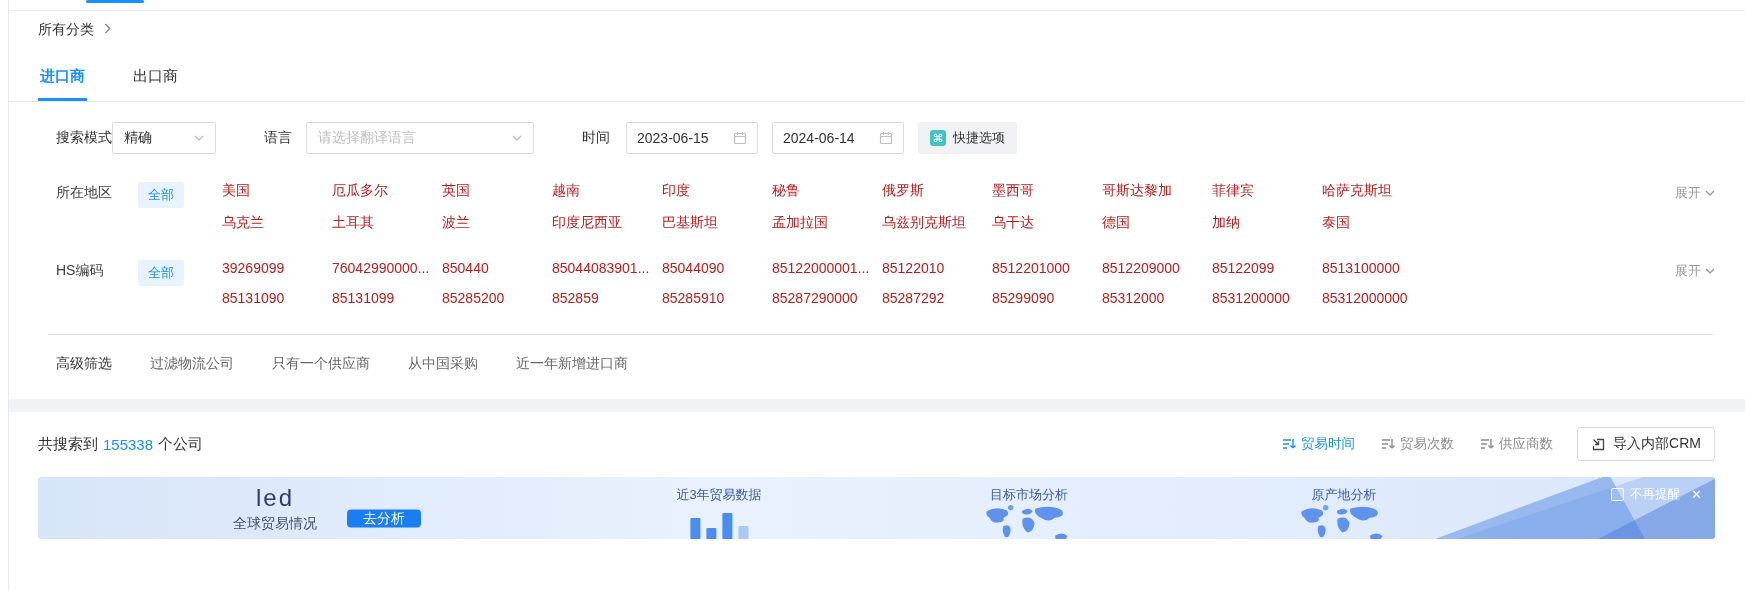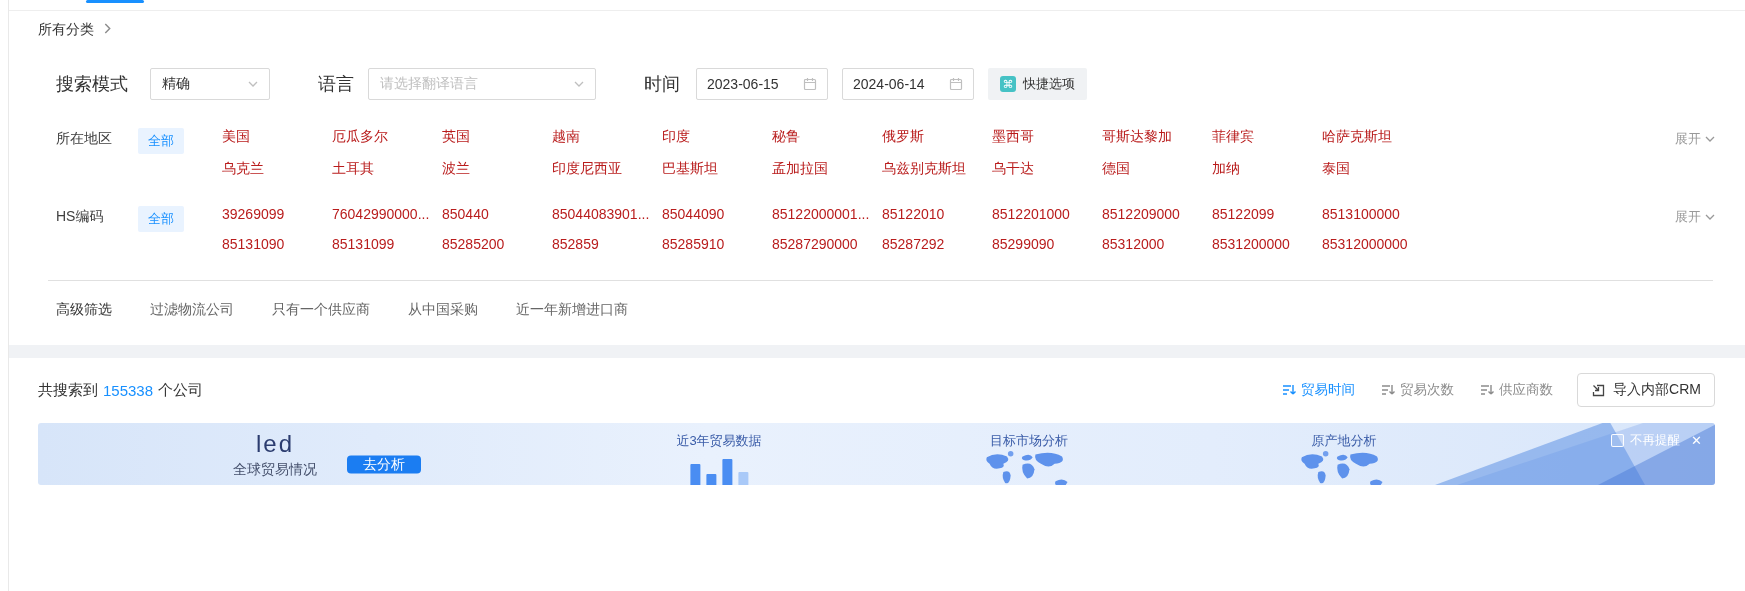--- a/index.html
+++ b/index.html
@@ -11,26 +11,26 @@
   .top-tab-indicator { position:absolute; left:77px; top:0; width:58px; height:3px; background:#1890ff; border-radius:2px; }
 
   .breadcrumb-row { height:38px; display:flex; align-items:center; gap:8px; padding-left:29px; border-top:1px solid #eeeeee; font-size:14px; color:#333; }
   .crumb-chev { color:#8c8c8c; font-size:12px; margin-top:1px; }
 
   .tabs-row { display:flex; gap:44px; padding-left:29px; border-bottom:1px solid #e8e8e8; margin-top:4px; }
   .tab { font-size:15px; padding:15px 2px 12px; color:#333; cursor:pointer; border-bottom:3px solid transparent; }
   .tab.active { color:#1890ff; font-weight:bold; border-bottom-color:#1890ff; }
 
   .form-row { display:flex; align-items:center; margin:20px 0 0 47px; }
-  .form-label { font-size:18px; color:#333; white-space:nowrap; }
+  .form-label { font-size:14px; color:#333; white-space:nowrap; }
   .select { height:32px; border:1px solid #d9d9d9; border-radius:2px; background:#fff; display:flex; align-items:center; padding:0 11px; font-size:14px; cursor:pointer; }
   .select .sel-text { color:#333; }
   .select .placeholder { color:#bfbfbf; }
   .select .chev, .date-box .cal { margin-left:auto; display:flex; }
-  .sel-mode { width:120px; margin-left:22px; }
+  .sel-mode { width:104px; }
   .sel-lang { width:228px; margin-left:14px; }
   .date-box { width:132px; height:32px; border:1px solid #d9d9d9; border-radius:2px; display:flex; align-items:center; padding:0 10px; font-size:14px; cursor:pointer; background:#fff; }
   .date-box input { border:none; outline:none; width:86px; font-size:14px; color:#333; font-family:inherit; background:transparent; }
   .quick-btn { height:32px; margin-left:14px; background:#f0f2f4; border:none; border-radius:2px; display:flex; align-items:center; gap:7px; padding:0 12px; font-size:13px; color:#333; cursor:pointer; font-family:inherit; }
   .cmd-icon { width:16px; height:16px; background:#45c2c5; border-radius:3px; color:#fff; font-size:11px; line-height:16px; text-align:center; display:inline-block; }
   .ml-lang { margin-left:48px; } .ml-time { margin-left:48px; } .mr-d { margin-right:14px; margin-left:16px; }
 
   .filter-row { display:flex; align-items:flex-start; margin-top:28px; padding-left:47px; }
   .filter-row-label { width:82px; font-size:14px; color:#404040; flex-shrink:0; padding-top:2px; }
   .tag-all { background:#e9f3ff; color:#1890ff; font-size:13px; padding:4px 10px; border-radius:2px; margin-right:38px; cursor:pointer; flex-shrink:0; align-self:flex-start; }
@@ -85,20 +85,24 @@
 
   <div class="breadcrumb-row">
     <span>所有分类</span>
     <span class="crumb-chev">
       <svg width="11" height="11" viewBox="0 0 10 10">
           <path d="M3 1l4 4-4 4" stroke="#8c8c8c" stroke-width="1.3" fill="none"></path>
         </svg>
     </span>
   </div>
 
+  <div class="tabs-row">
+    <div class="tab active">进口商</div>
+    <div class="tab">出口商</div>
+  </div>
 
   <div class="form-row">
     <span class="form-label">搜索模式</span>
     <div class="select sel-mode">
       <span class="sel-text">精确</span>
       <span class="chev">
         <svg width="10" height="10" viewBox="0 0 10 10">
             <path d="M1 3l4 4 4-4" stroke="#bfbfbf" stroke-width="1.3" fill="none"></path>
           </svg>
       </span>

